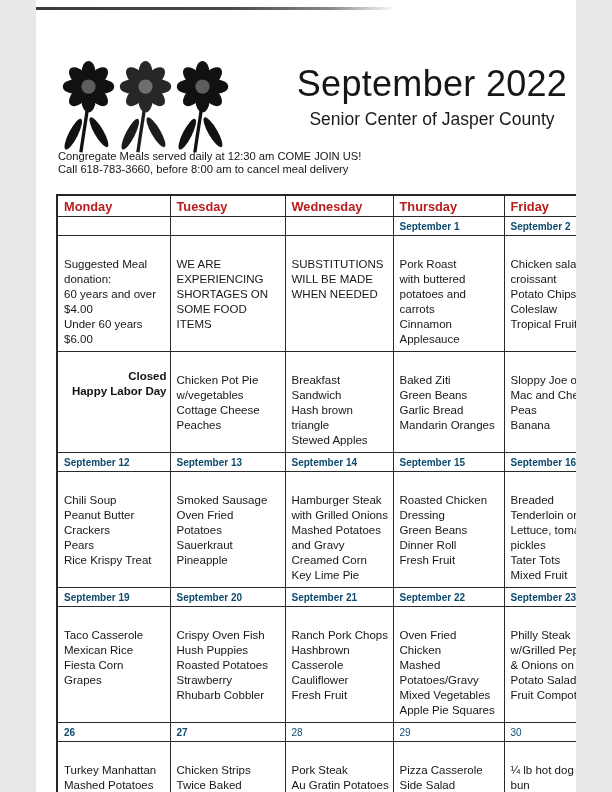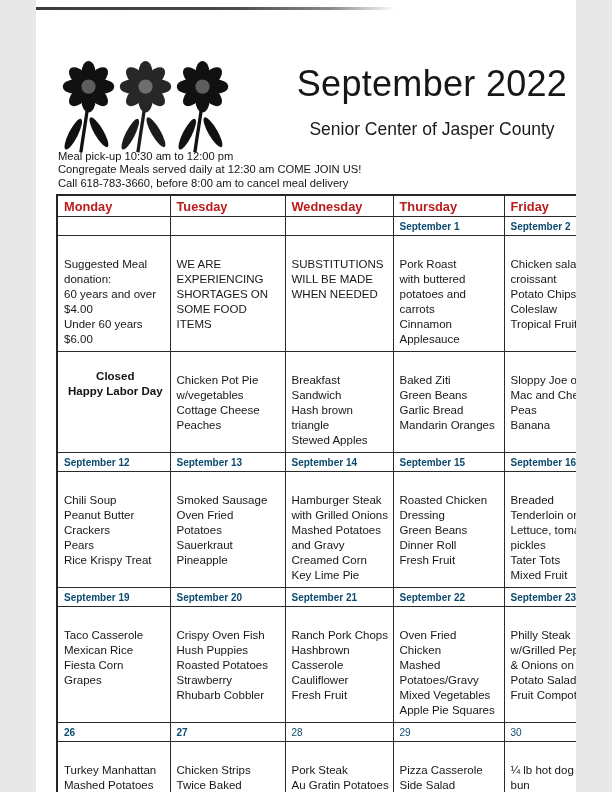--- a/index.html
+++ b/index.html
@@ -28,21 +28,21 @@
   }
   .title {
     font-size:36px;
     line-height:40px;
     color:#161616;
     letter-spacing:0.3px;
     white-space:nowrap;
   }
   .subtitle {
     font-size:17.5px;
-    margin-top:15px;
+    margin-top:5px;
     color:#1a1a1a;
     white-space:nowrap;
   }
   .info {
     position:absolute; left:22px; top:150px;
     font-size:11.2px; line-height:13.4px;
     color:#151515;
   }
   table.calendar {
     position:absolute; left:20px; top:194px;
@@ -73,21 +73,21 @@
   td.menu-cell {
     vertical-align:top;
     font-size:11.5px;
     line-height:15px;
     padding:21px 3px 4px 6px;
     white-space:pre-line;
     color:#171717;
   }
   td.menu-cell.closed {
     font-weight:bold;
-    text-align:center;
+    text-align:right;
     padding-top:17px;
     color:#121212;
   }
 </style>
 </head>
 <body>
 
 <div class="page">
 
   <div class="scan-line"></div>
@@ -143,21 +143,20 @@
       </g>
     </svg>
   </div>
 
   <div class="title-block">
     <div class="title">September 2022</div>
     <div class="subtitle">Senior Center of Jasper County</div>
   </div>
 
   <div class="info">
-    <div>Meal pick-up 10:30 am to 12:00 pm</div>
     <div>Congregate Meals served daily at 12:30 am COME JOIN US!</div>
     <div>Call 618-783-3660, before 8:00 am to cancel meal delivery</div>
   </div>
 
   <table class="calendar">
     <colgroup>
       <col style="width:113px">
       <col style="width:115px">
       <col style="width:108px">
       <col style="width:111px">

